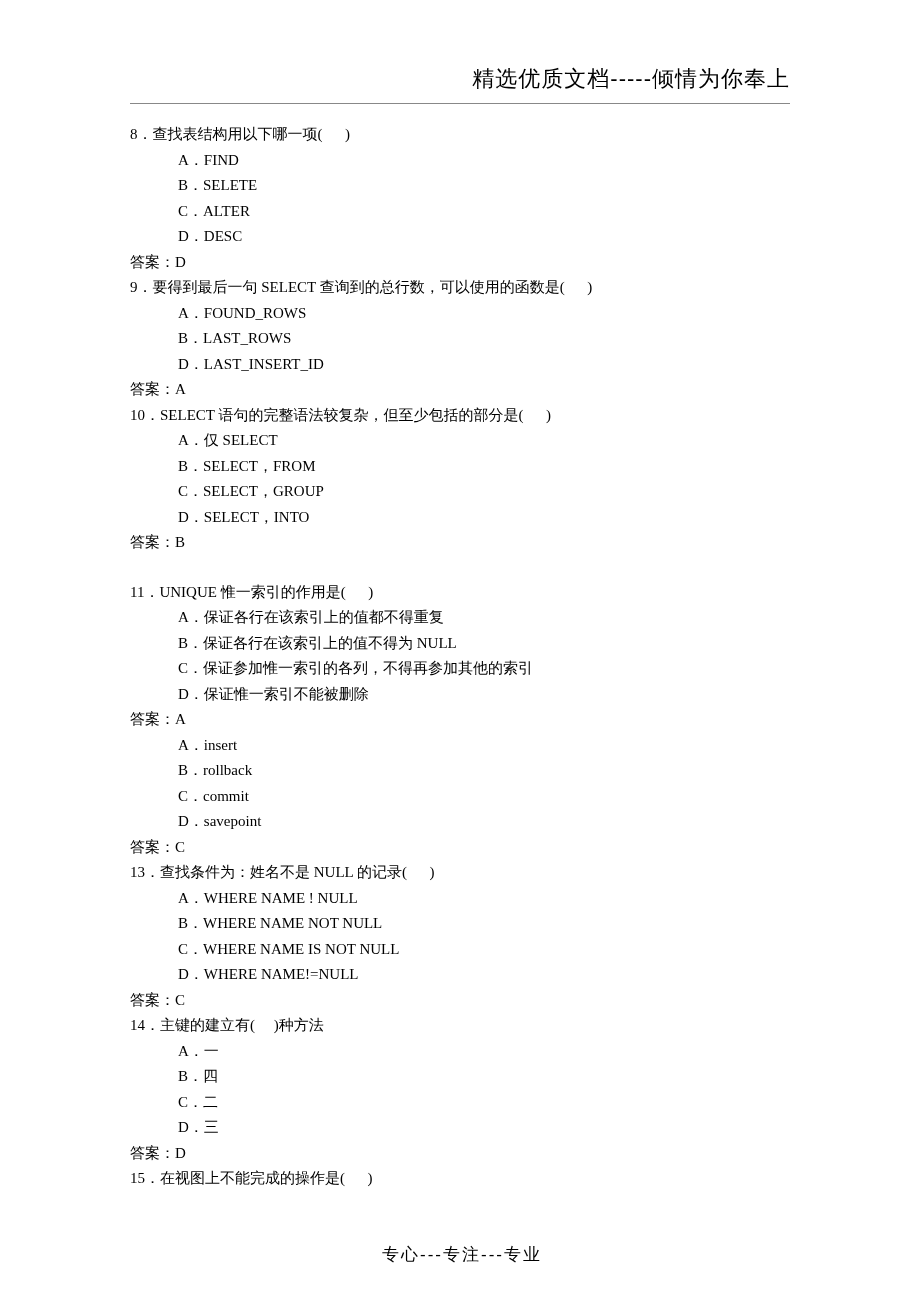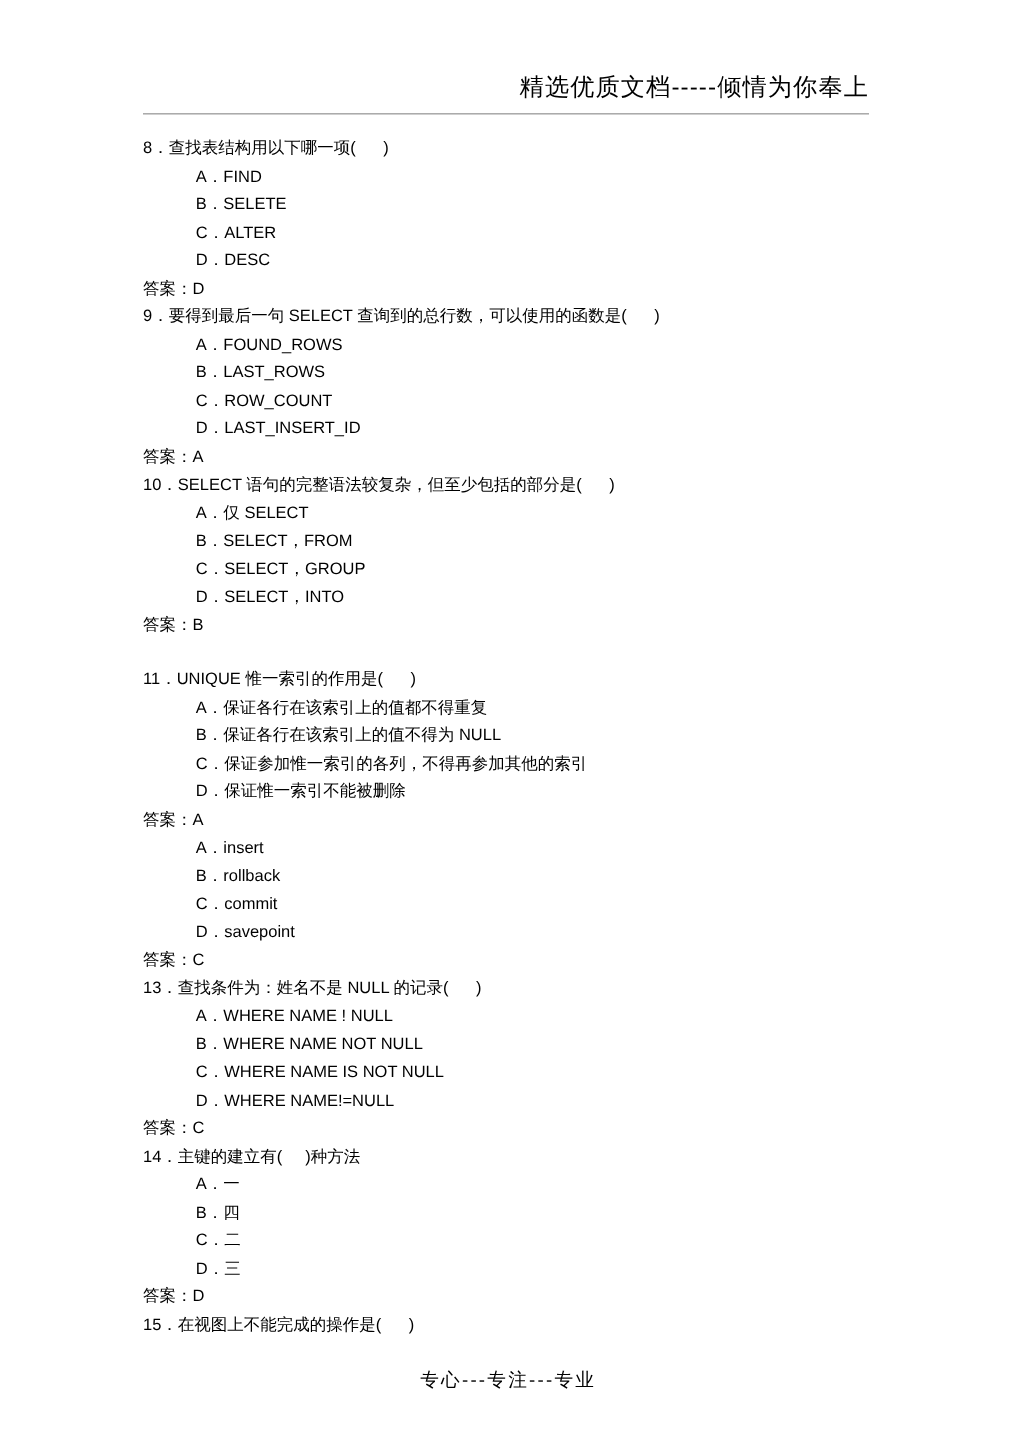--- a/index.html
+++ b/index.html
@@ -23,21 +23,21 @@
     font-weight: normal;
     color: #000;
     letter-spacing: 1px;
     margin-bottom: 6px;
   }
   .header-rule {
     border: none;
     border-top: 1px solid #888;
     margin-bottom: 18px;
   }
-  .question-block { margin-bottom: 0; }
+  .question-block { margin-bottom: 0; font-family: Liberation Serif, serif; }
   .q-stem { }
   .q-options { padding-left: 48px; }
   .q-answer { }
   .spacer { height: 24px; }
   .footer {
     position: absolute;
     bottom: 32px;
     left: 4px;
     right: 0;
     text-align: center;
@@ -67,21 +67,20 @@
     <div class="q-answer">答案：D</div>
   </div>
 
   <div class="question-block">
     <div class="q-stem">
       <span>9．要得到最后一句 SELECT 查询到的总行数，可以使用的函数是(</span>&nbsp;&nbsp;&nbsp;&nbsp;&nbsp;&nbsp;<span>)</span>
     </div>
     <div class="q-options">
       <div>A．FOUND_ROWS</div>
       <div>B．LAST_ROWS</div>
-      <div>C．ROW_COUNT</div>
       <div>D．LAST_INSERT_ID</div>
     </div>
     <div class="q-answer">答案：A</div>
   </div>
 
   <div class="question-block">
     <div class="q-stem">
       <span>10．SELECT 语句的完整语法较复杂，但至少包括的部分是(</span>&nbsp;&nbsp;&nbsp;&nbsp;&nbsp;&nbsp;<span>)</span>
     </div>
     <div class="q-options">

